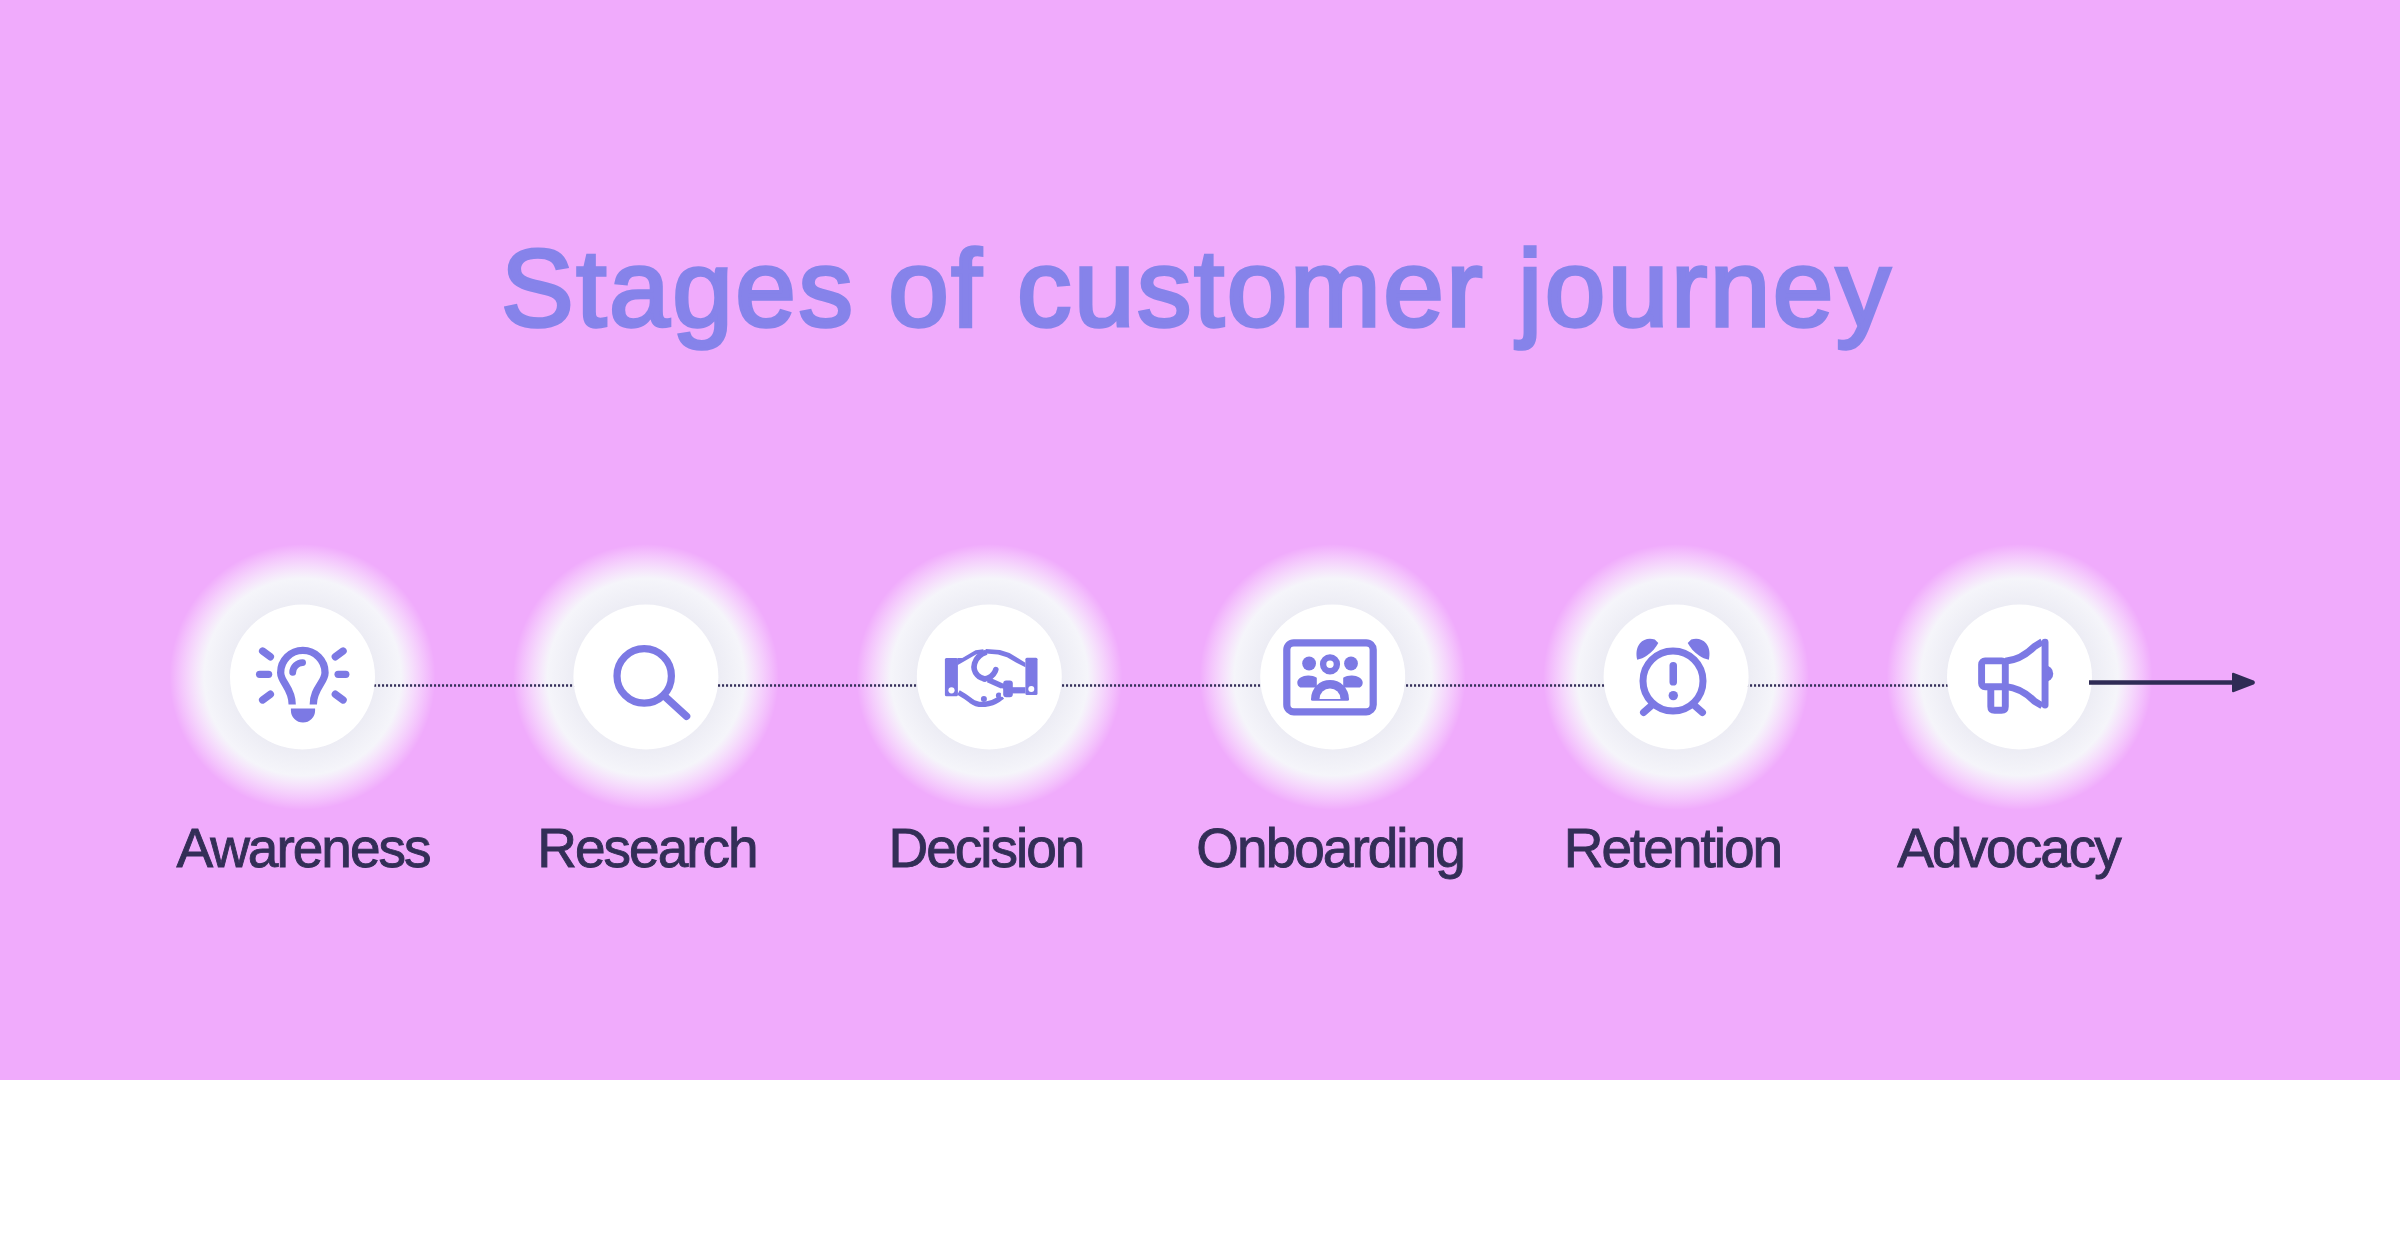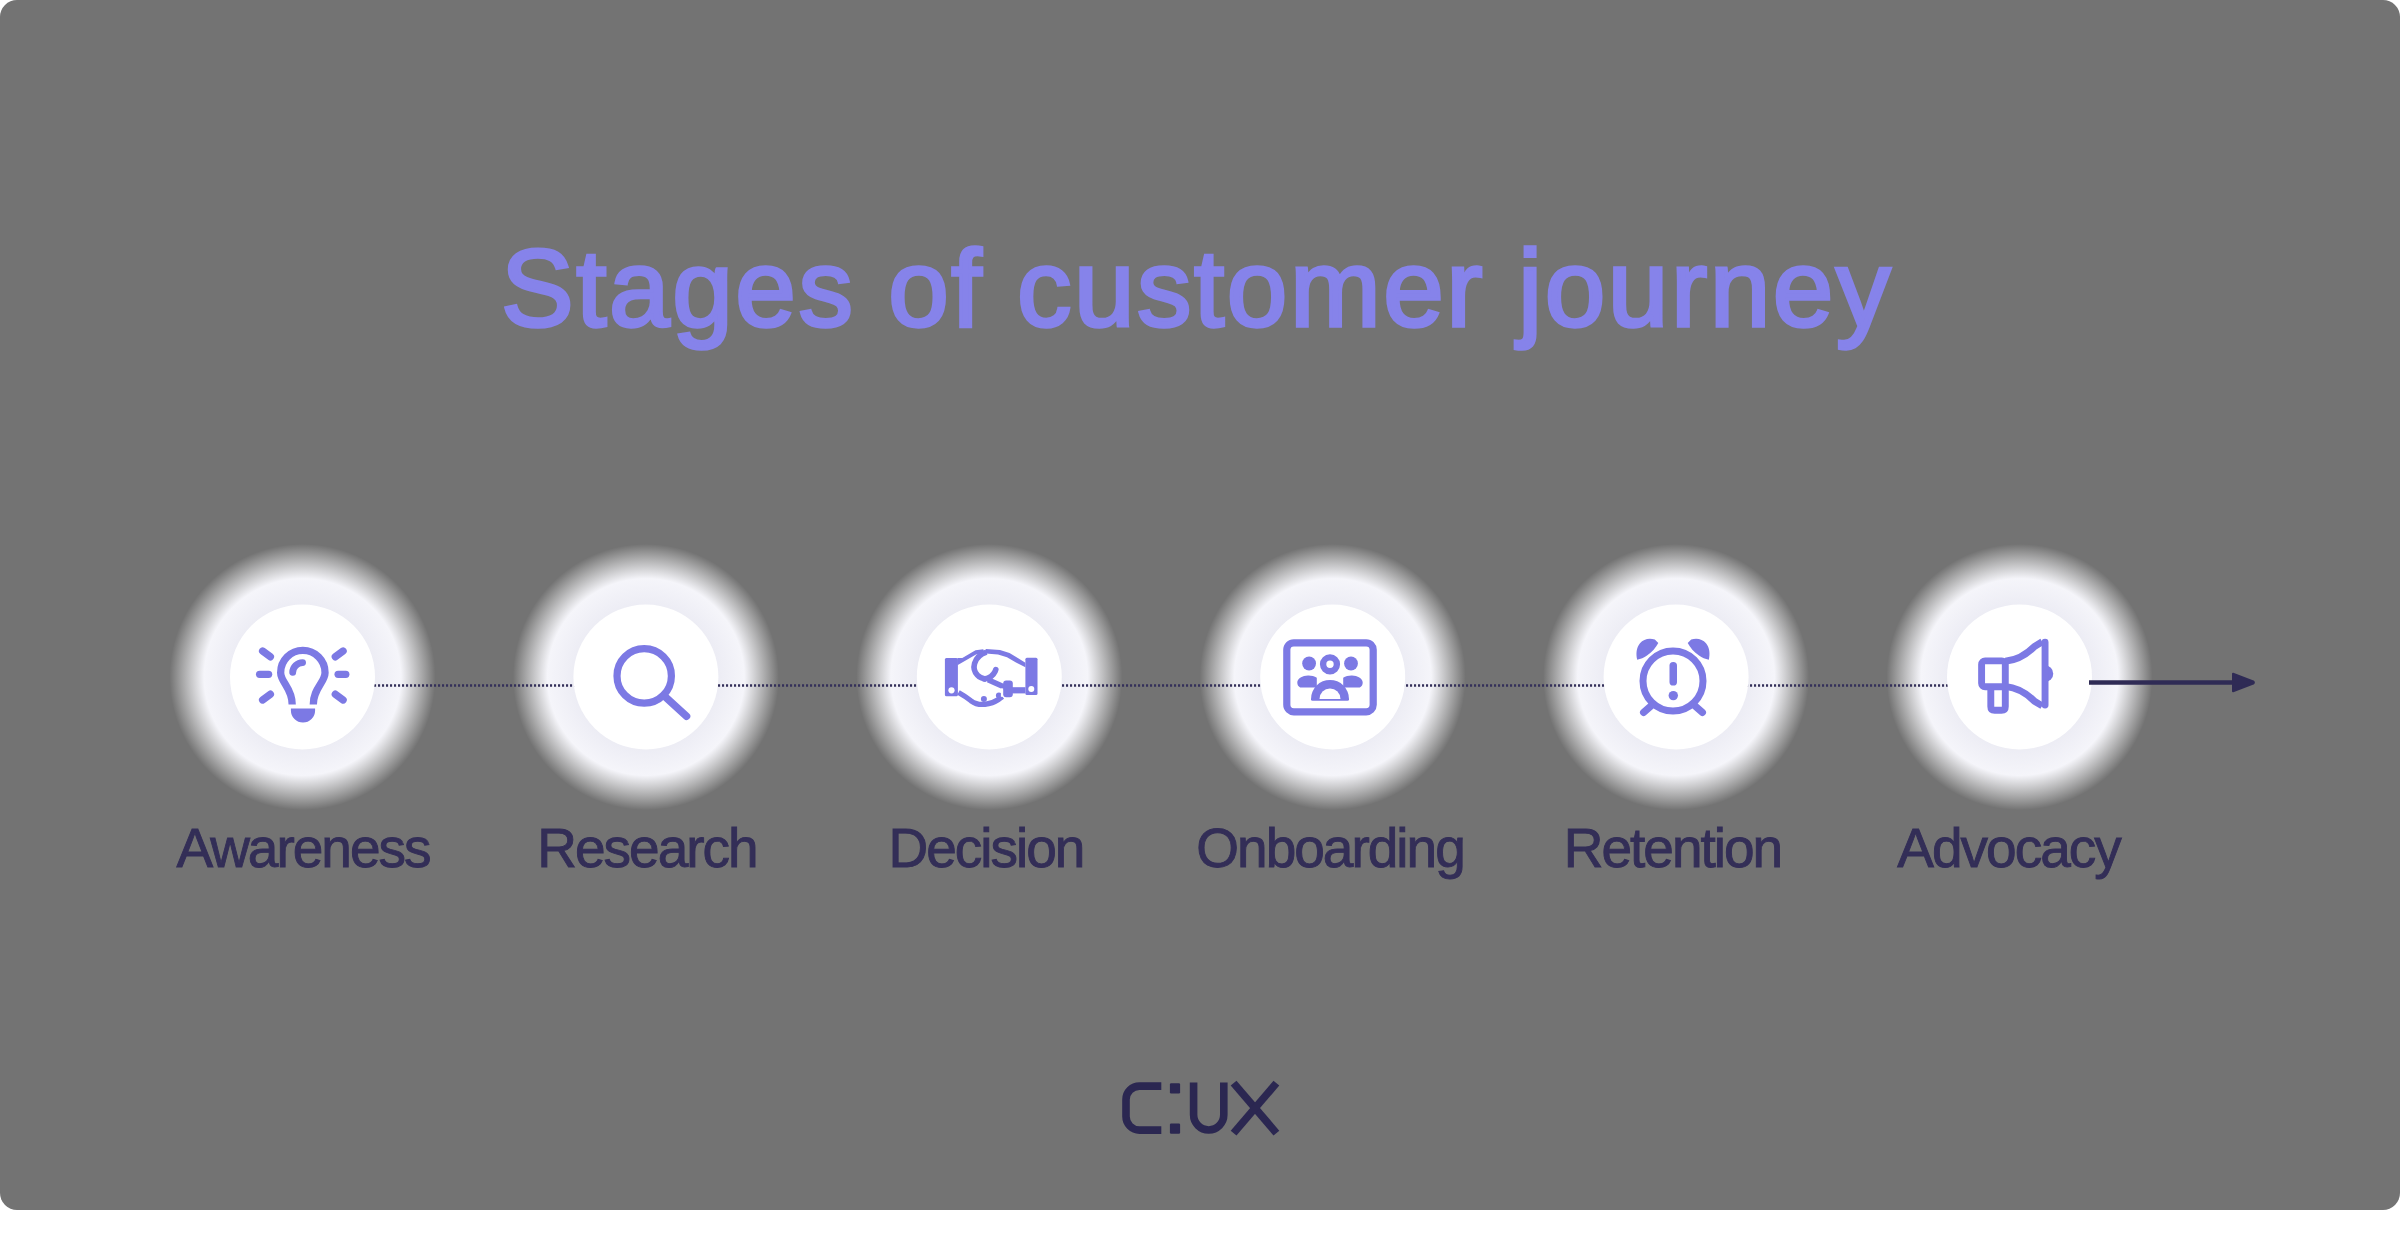--- a/index.html
+++ b/index.html
@@ -1,16 +1,16 @@
 <!DOCTYPE html>
 <html><head>
 <meta charset="utf-8">
 <style>
   html,body{margin:0;padding:0;background:#ffffff;}
-  #canvas{position:relative;width:2400px;height:1210px;background:#737373;overflow:hidden;border-radius:17px;}
+  #canvas{position:relative;width:2400px;height:1080px;background:#f0abfc;overflow:hidden;}
   svg{display:block;}
   text{font-family:"Liberation Sans",sans-serif;}
 </style>
 </head>
 <body>
 <div id="canvas">
 <svg width="2400" height="1254" viewBox="0 0 2400 1254">
   <defs>
     <radialGradient id="halo">
       <stop offset="0%" stop-color="#ececf4"></stop>

